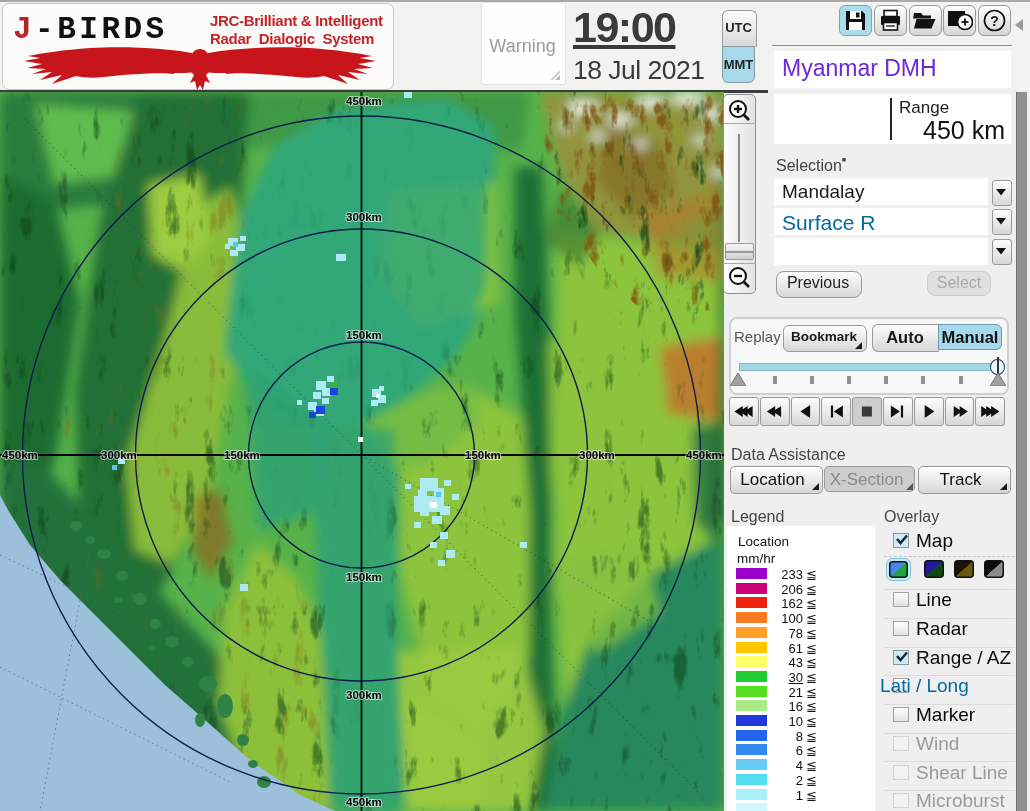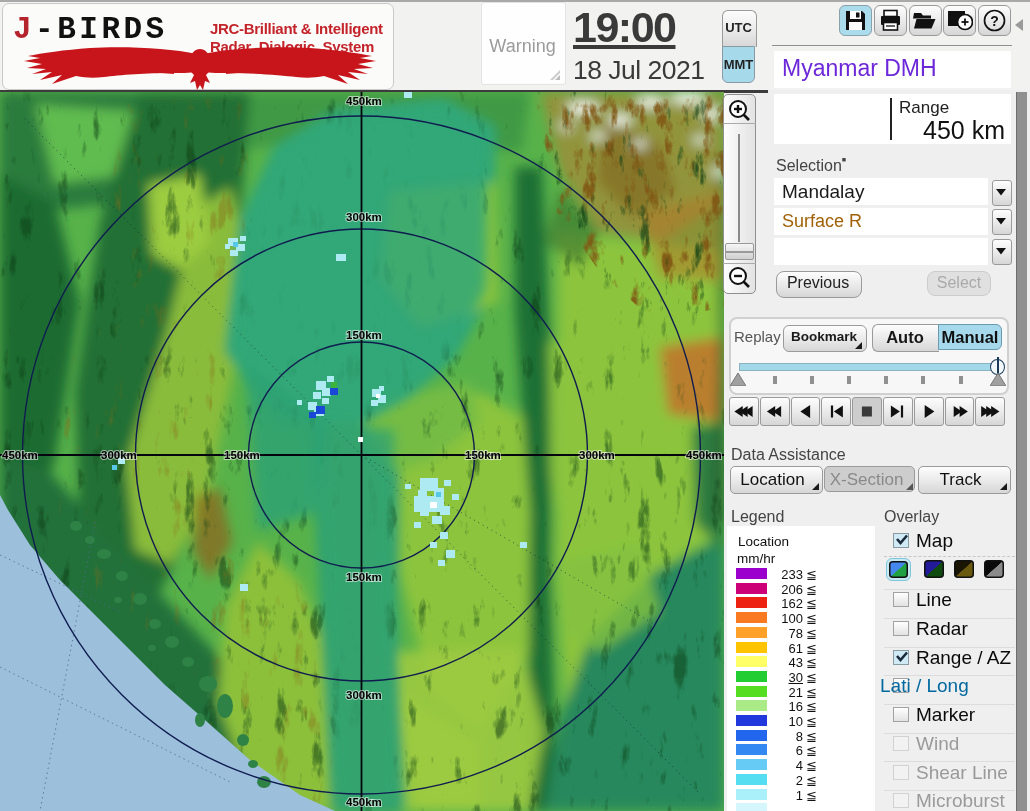--- a/index.html
+++ b/index.html
@@ -9,21 +9,21 @@
   .btn{background:linear-gradient(#fdfdfd,#e9e9e9 55%,#d6d6d6);border:1px solid #9a9a9a;border-radius:5px;}
 </style>
 </head>
 <body>
 
 <div class="abs" style="left:0;top:0;width:1030px;height:90px;background:#f2f2f1;border-top:2px solid #a9a9a9;box-sizing:border-box;"></div>
 <div class="abs" style="left:0;top:90px;width:768px;height:3px;background:#3c3c3c;"></div>
 
 <div class="abs" style="left:2px;top:3px;width:390px;height:85px;background:#fbfbfa;border:1px solid #c9c9c9;border-radius:7px;"></div>
 <div class="abs" style="left:13px;top:12px;font-family:Liberation Mono, monospace;font-weight:bold;font-size:31px;letter-spacing:3.5px;color:#111;"><span style="color:#b5242c;">J</span>-BIRDS</div>
-<div class="abs" style="left:210px;top:20px;font-size:15px;font-weight:bold;color:#c32329;letter-spacing:-0.3px;line-height:18px;white-space:nowrap;">JRC-Brilliant &amp; Intelligent<br>Radar&nbsp; Dialogic&nbsp; System</div>
+<div class="abs" style="left:210px;top:12px;font-size:15px;font-weight:bold;color:#c32329;letter-spacing:-0.3px;line-height:18px;white-space:nowrap;">JRC-Brilliant &amp; Intelligent<br>Radar&nbsp; Dialogic&nbsp; System</div>
 
 <svg class="abs" style="left:0;top:40px;" width="400" height="52" viewBox="0 0 400 52">
   <g fill="#c8151c">
   <path d="M197,14
     C 170,8 124,6 90,8 C 64,10 42,13 28,16
     L 40,18 L 24,21 L 42,24 L 27,28 L 46,29 L 32,34 L 52,32 L 40,40 L 62,35 L 52,44 L 76,36
     C 86,38 94,38 104,37 C 118,35 150,33 170,33
     C 180,33 190,33 197,32 Z"></path>
   <path d="M203,14
     C 230,8 276,6 310,8 C 336,10 358,13 372,16
@@ -354,21 +354,21 @@
 <div class="abs" style="left:774px;top:116px;width:231px;text-align:right;font-size:25px;color:#111;">450 km</div>
 
 <div class="abs" style="left:776px;top:156px;font-size:16px;color:#444;">Selection<span style="font-size:7px;vertical-align:9px;">■</span></div>
 <div class="abs" style="left:774px;top:178px;width:214px;height:27px;background:#fff;"></div>
 <div class="abs" style="left:782px;top:181px;font-size:19px;color:#1a1a1a;">Mandalay</div>
 <div class="abs btn" style="left:992px;top:180px;width:18px;height:24px;border-radius:3px;"></div>
 <svg class="abs" style="left:996px;top:189px;" width="10" height="7">
     <path d="M0,0 L10,0 L5,6.5 Z" fill="#111"></path>
   </svg>
 <div class="abs" style="left:774px;top:208px;width:214px;height:27px;background:#fff;"></div>
-<div class="abs" style="left:782px;top:211px;font-size:18px;color:#a16207;">Surface R</div>
+<div class="abs" style="left:782px;top:211px;font-size:21px;color:#0369a1;">Surface R</div>
 <div class="abs btn" style="left:992px;top:209px;width:18px;height:24px;border-radius:3px;"></div>
 <svg class="abs" style="left:996px;top:218px;" width="10" height="7">
     <path d="M0,0 L10,0 L5,6.5 Z" fill="#111"></path>
   </svg>
 <div class="abs" style="left:774px;top:238px;width:214px;height:27px;background:#fff;"></div>
 <div class="abs btn" style="left:992px;top:239px;width:18px;height:24px;border-radius:3px;"></div>
 <svg class="abs" style="left:996px;top:248px;" width="10" height="7">
     <path d="M0,0 L10,0 L5,6.5 Z" fill="#111"></path>
   </svg>
 

